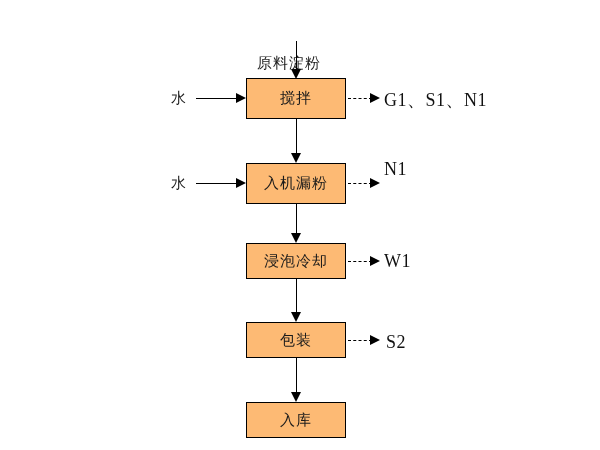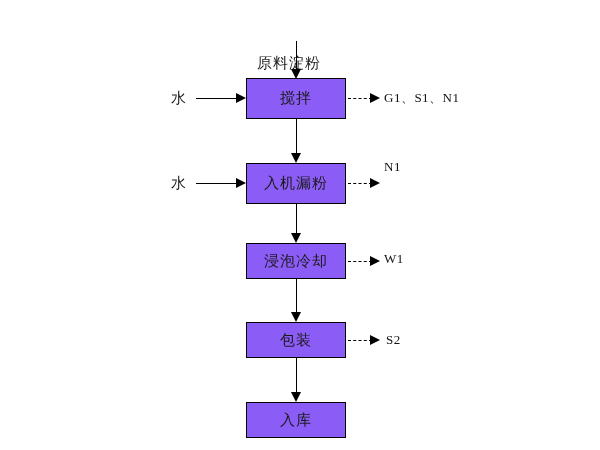--- a/index.html
+++ b/index.html
@@ -14,21 +14,21 @@
     background: #ffffff;
     overflow: hidden;
     font-family: "Liberation Serif", "DejaVu Serif", serif;
   }
 
   
   .proc-box {
     position: absolute;
     box-sizing: border-box;
     border: 1.6px solid #000000;
-    background: #8b5cf6;
+    background: #fdba74;
     display: flex;
     align-items: center;
     justify-content: center;
   }
   .proc-label {
     font-family: "DejaVu Sans", "Liberation Sans", sans-serif;
     font-size: 15px;
     color: #1a1a1a;
     letter-spacing: 1px;
     white-space: nowrap;
@@ -42,21 +42,21 @@
     line-height: 1;
   }
   .cjk-label {
     font-family: "DejaVu Sans", "Liberation Sans", sans-serif;
     font-size: 15px;
     color: #1a1a1a;
     letter-spacing: 1px;
   }
   .code-label {
     font-family: "Liberation Serif", "DejaVu Serif", serif;
-    font-size: 13px;
+    font-size: 18px;
     color: #111111;
     letter-spacing: 0.5px;
   }
 
   
   .vline {
     position: absolute;
     width: 0;
     border-left: 1.6px solid #000000;
   }

